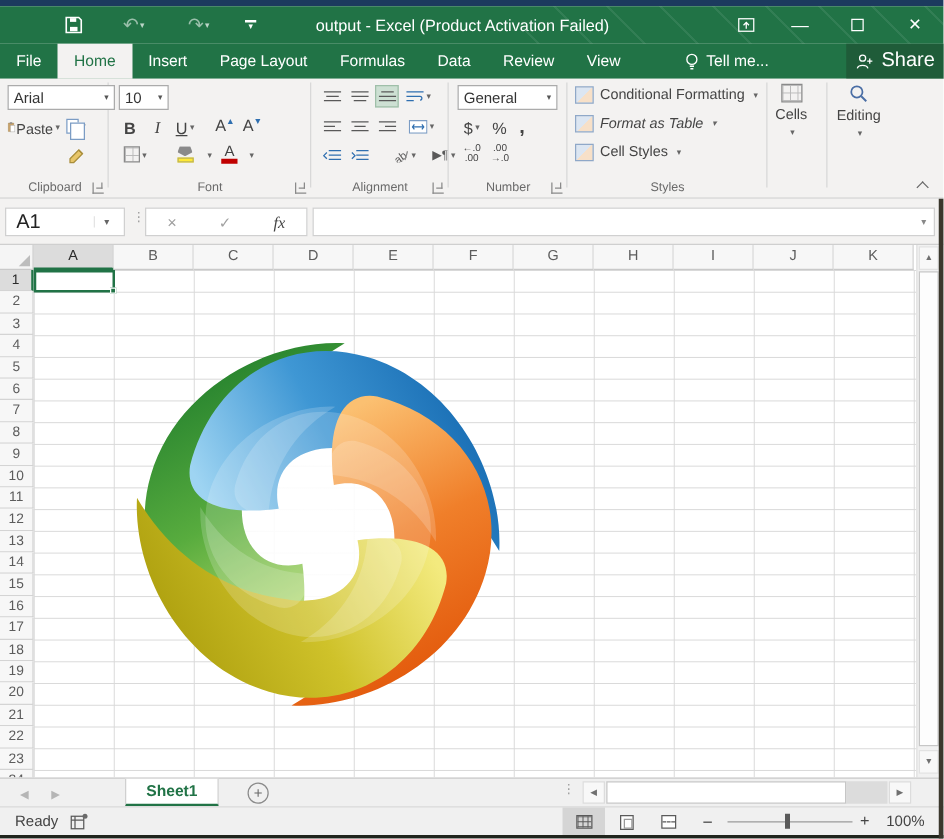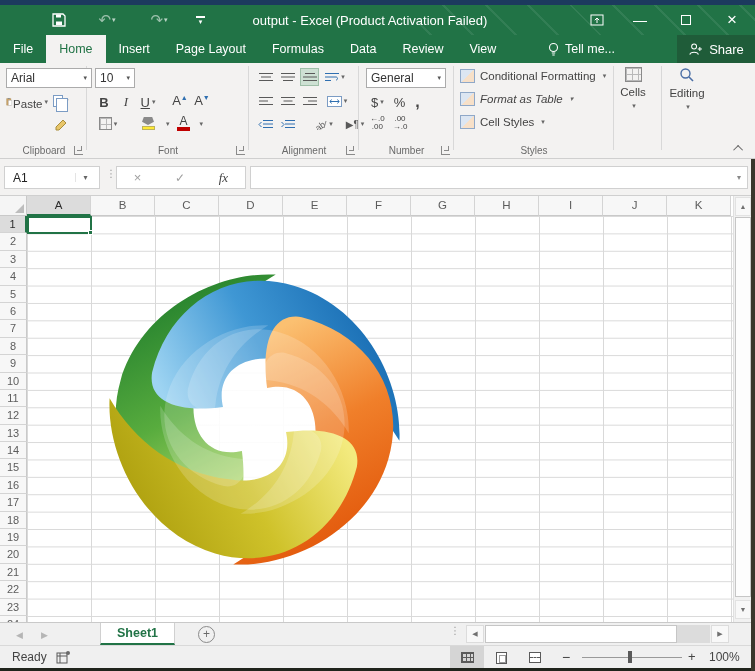--- a/index.html
+++ b/index.html
@@ -30,21 +30,21 @@
   .ribbon-display-btn { width:40px; }
   .max-box { width:10px; height:10px; border:1px solid #fff; }
   .min-glyph { font-size:14px; line-height:10px; }
   .close-glyph { font-size:17px; font-weight:400; }
 
   
   .tabrow { position:absolute; left:0; top:35px; width:755px; height:28px; background:#217346; display:flex; align-items:stretch; }
   .rtab { padding:0 13px; line-height:28px; color:#fff; font-size:12.5px; }
   .rtab.selected { background:#f3f2f1; color:#217346; }
   .tellme { display:flex; align-items:center; gap:5px; color:#fff; padding:0 10px; margin-left:4px; font-size:12.5px; }
-  .share-btn { position:absolute; right:0; top:0; height:28px; width:78px; background:#1f5c39; color:#fff; display:flex; align-items:center; justify-content:center; gap:6px; font-size:13px; }
+  .share-btn { position:absolute; right:0; top:0; height:28px; width:78px; background:#1f5c39; color:#fff; display:flex; align-items:center; justify-content:center; gap:6px; font-size:16px; }
 
   
   .ribbon { position:absolute; left:0; top:63px; width:755px; height:96px; background:#f3f2f1; border-bottom:1px solid #cfcfcf; font-size:11.5px; color:#444; }
   .rsep { position:absolute; top:3px; width:1px; height:84px; background:#d8d8d8; }
   .rgroup-label { position:absolute; bottom:2px; font-size:10px; color:#6a6a6a; text-align:center; }
   .launcher { position:absolute; bottom:3px; width:9px; height:9px; border-left:1px solid #8a8a8a; border-bottom:1px solid #8a8a8a; }
   .launcher:after { content:""; position:absolute; right:1px; top:0; width:4px; height:4px; border-right:1px solid #8a8a8a; border-bottom:1px solid #8a8a8a; }
   .rbtn { display:flex; align-items:center; justify-content:center; border:1px solid transparent; color:#444; }
   .caret { font-size:7px; color:#666; margin-left:2px; }
 
@@ -96,21 +96,21 @@
   
   .bigbtn { position:absolute; top:4px; width:44px; height:76px; display:flex; flex-direction:column; align-items:center; justify-content:flex-start; gap:4px; }
   .bigbtn .lbl { font-size:11.5px; }
 
   .ribbon-collapse { position:absolute; right:8px; bottom:4px; width:16px; height:12px; display:flex; align-items:center; justify-content:center; color:#666; }
   .chev-up { width:7px; height:7px; border-left:1.5px solid #666; border-top:1.5px solid #666; transform:rotate(45deg) translateY(2px); }
 
   
   .formula-row { position:absolute; left:0; top:159px; width:755px; height:37px; background:#f3f2f1; border-bottom:1px solid #cfcfcf; }
   .name-box { position:absolute; left:4px; top:7px; width:96px; height:23px; background:#fff; border:1px solid #d0d0d0; display:flex; align-items:center; }
-  .name-box input { border:0; outline:0; width:70px; padding-left:8px; font-size:12px; font-family:inherit; color:#222; background:transparent; }
+  .name-box input { border:0; outline:0; width:70px; padding-left:8px; font-size:16px; font-family:inherit; color:#222; background:transparent; }
   .name-caret { width:20px; text-align:center; font-size:8px; color:#666; border-left:1px solid #e4e4e4; }
   .fbar-dots { position:absolute; left:106px; top:9px; color:#9a9a9a; font-size:10px; letter-spacing:0; }
   .fx-box { position:absolute; left:116px; top:7px; width:130px; height:23px; background:#fff; border:1px solid #d0d0d0; display:flex; align-items:center; justify-content:space-around; }
   .fx-x { color:#a0a0a0; font-size:13px; }
   .fx-check { color:#a0a0a0; font-size:12px; }
   .fx-fx { font-family:"Liberation Serif",serif; font-style:italic; font-size:13px; color:#444; }
   .formula-input { position:absolute; left:250px; top:7px; width:498px; height:23px; background:#fff; border:1px solid #d0d0d0; display:flex; align-items:center; }
   .formula-input input { flex:1; border:0; outline:0; padding-left:6px; font-family:inherit; background:transparent; }
   .formula-input .dd { width:16px; text-align:center; color:#888; font-size:8px; }
 

